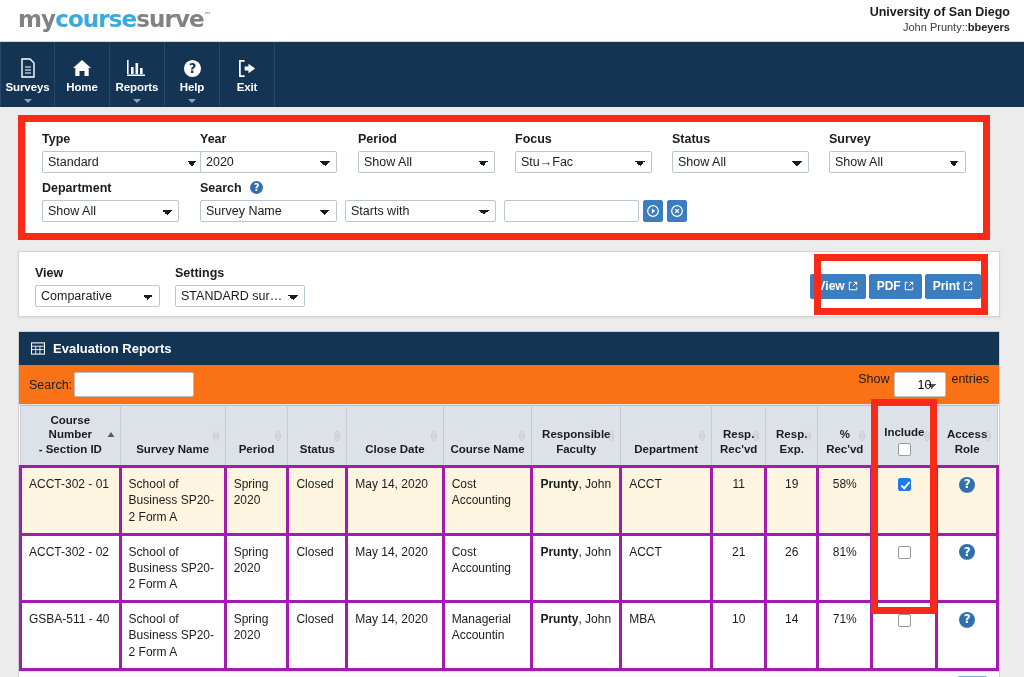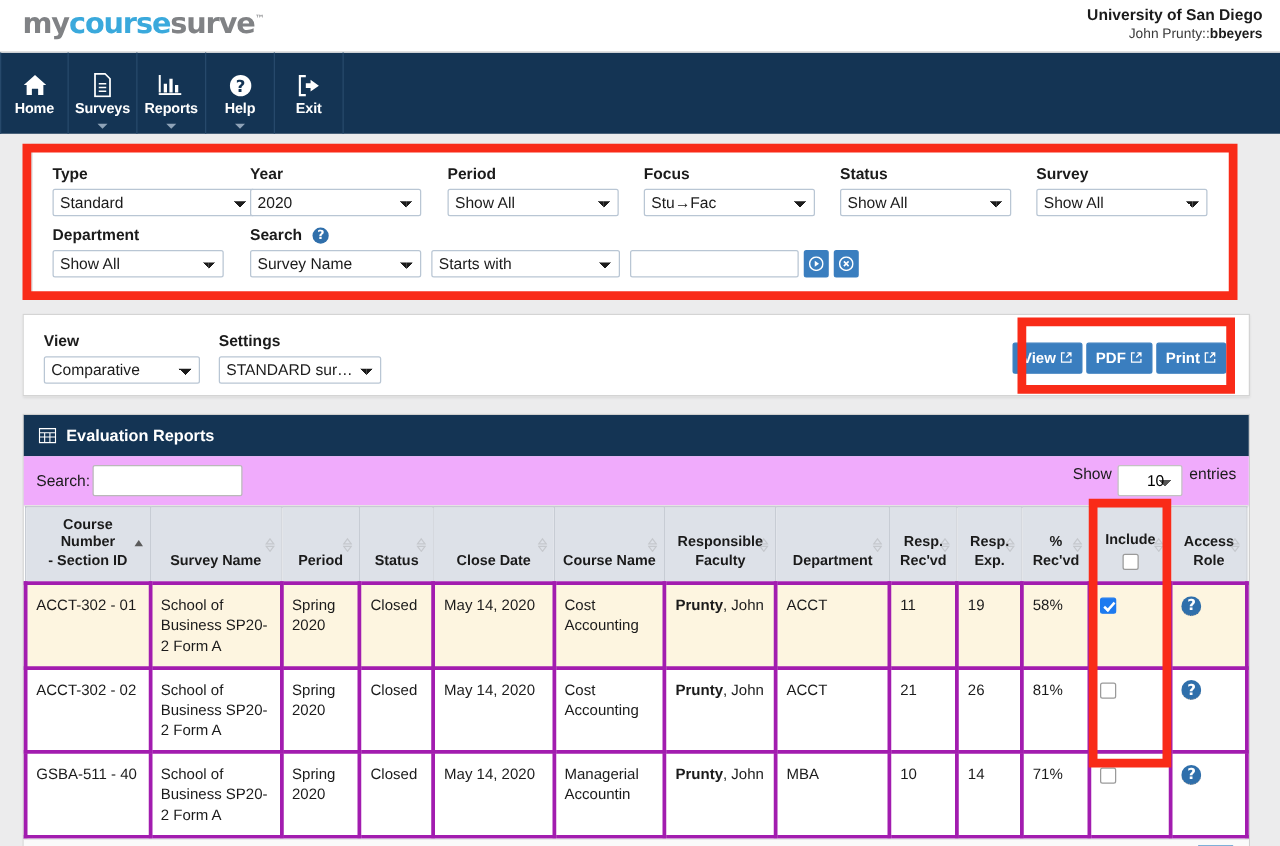--- a/index.html
+++ b/index.html
@@ -214,21 +214,21 @@
     background: #143454;
     color: #ffffff;
     font-size: 13px;
     font-weight: bold;
     padding: 9px 12px;
     display: flex;
     align-items: center;
     gap: 8px;
   }
   .rep-toolbar {
-    background: #f0abfc;
+    background: #f97316;
     padding: 7px 10px;
     display: flex;
     align-items: center;
     justify-content: space-between;
     border-bottom: 1px solid #e4e4e4;
   }
   .searchwrap { display: flex; align-items: center; font-size: 12.5px; color: #1b1b1b; }
   .searchwrap .sinput {
     margin-left: 2px;
     width: 120px;
@@ -290,21 +290,21 @@
   }
   .sorticon.active { opacity: 1; }
   table.rtab td {
     border: 3px solid #a21caf;
     padding: 8px 7px;
     vertical-align: top;
     line-height: 1.35;
     font-size: 12px;
   }
   tr.hl td { background: #fdf5e0; }
-  td.c { }
+  td.c { text-align: center; }
   td.faculty b { font-weight: bold; }
   .chk {
     width: 13px; height: 13px;
     border: 1px solid #9a9a9a;
     background: #ffffff;
     border-radius: 2px;
     display: inline-block;
     vertical-align: middle;
     cursor: pointer;
     position: relative;
@@ -364,39 +364,39 @@
   <div class="logo">
     <span>my</span><span class="blue">course</span><span>surve</span><span class="tm">™</span>
   </div>
   <div class="userbox">
     <div class="org">University of San Diego</div>
     <div class="who"><span>John Prunty::</span><b>bbeyers</b></div>
   </div>
 </div>
 
 <div class="navbar">
-
-  <div class="navitem">
-    <span class="nicon">
-      <svg width="20" height="18" viewBox="0 0 20 18">
-          <path fill="#fff" d="M10 1 1 9h2.3v8h4.2v-5h5v5h4.2V9H19z"></path>
-        </svg>
-    </span>
-    <span class="nlabel">Home</span>
-  </div>
 
   <div class="navitem">
     <span class="nicon">
       <svg width="16" height="20" viewBox="0 0 16 20">
           <path fill="none" stroke="#fff" stroke-width="1.4" d="M2 1h8l4 4v14H2z"></path>
           <path fill="none" stroke="#fff" stroke-width="1.2" d="M5 9h6M5 12h6M5 15h6"></path>
         </svg>
     </span>
     <span class="nlabel">Surveys</span>
     <span class="caret"></span>
+  </div>
+
+  <div class="navitem">
+    <span class="nicon">
+      <svg width="20" height="18" viewBox="0 0 20 18">
+          <path fill="#fff" d="M10 1 1 9h2.3v8h4.2v-5h5v5h4.2V9H19z"></path>
+        </svg>
+    </span>
+    <span class="nlabel">Home</span>
   </div>
 
   <div class="navitem">
     <span class="nicon">
       <svg width="22" height="18" viewBox="0 0 22 18">
           <rect fill="#fff" x="1" y="1" width="1.6" height="14"></rect>
           <rect fill="#fff" x="5" y="8" width="2.6" height="7"></rect>
           <rect fill="#fff" x="9.5" y="4" width="2.6" height="11"></rect>
           <rect fill="#fff" x="14" y="9" width="2.6" height="6"></rect>
           <rect fill="#fff" x="1" y="15.5" width="18" height="1.5"></rect>

